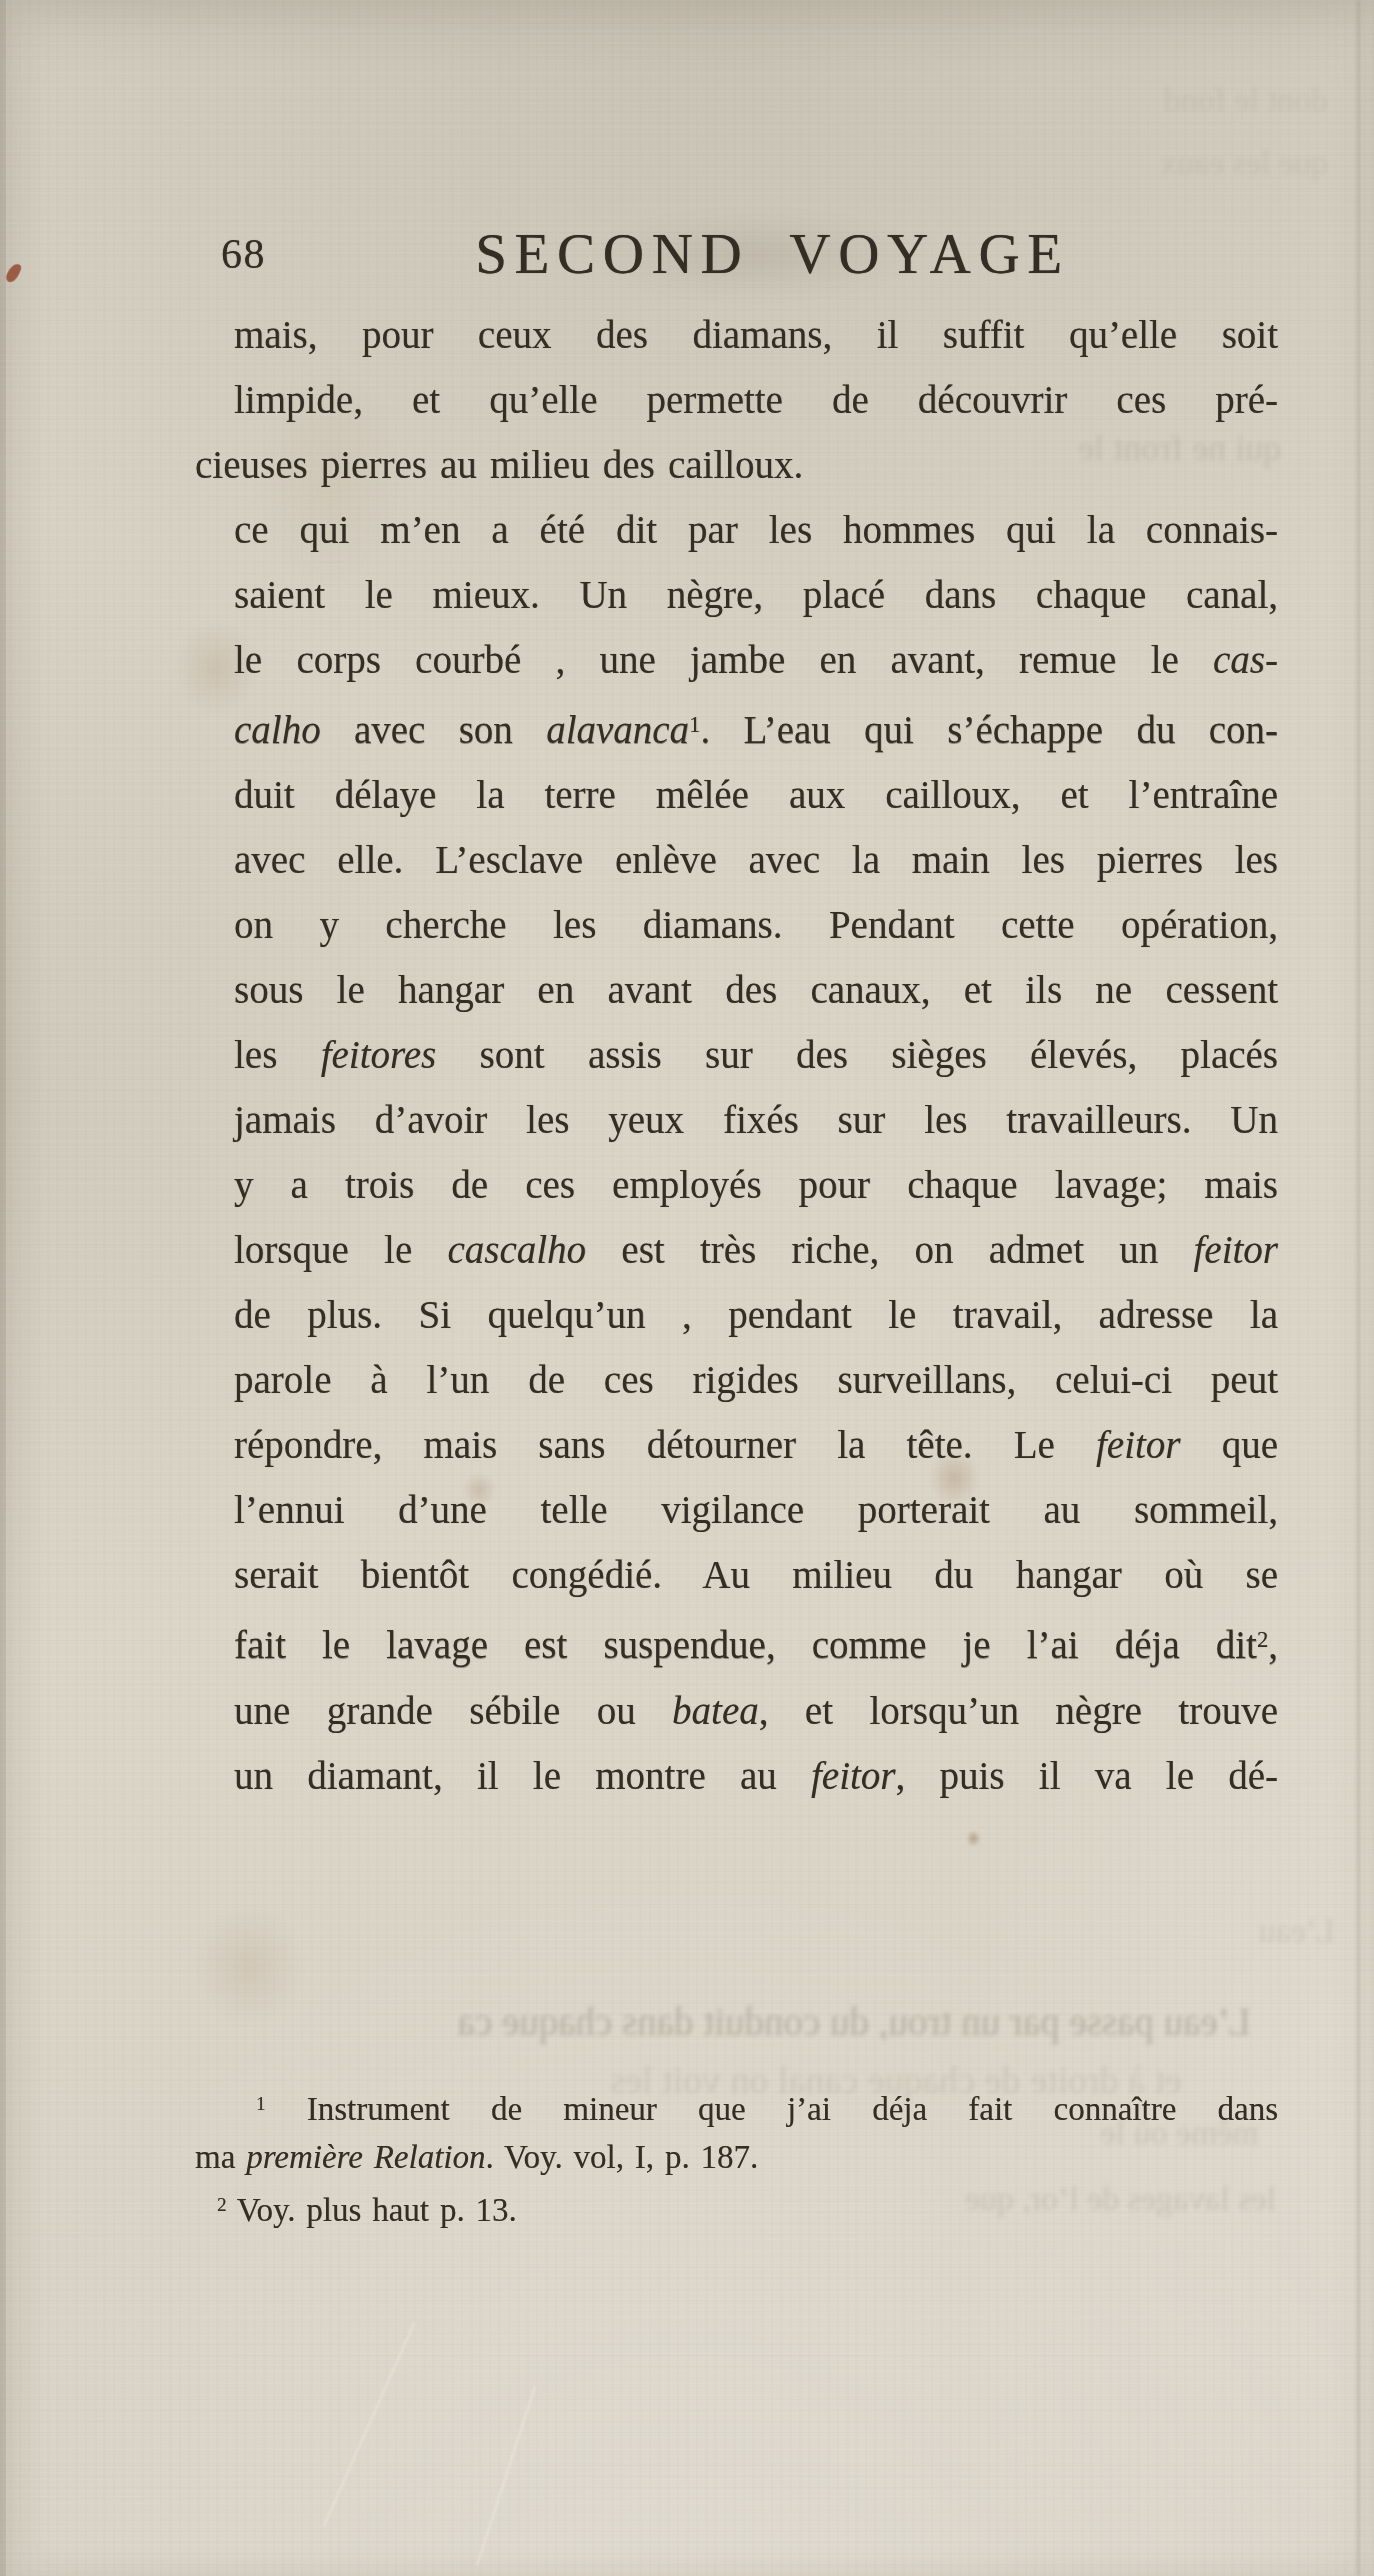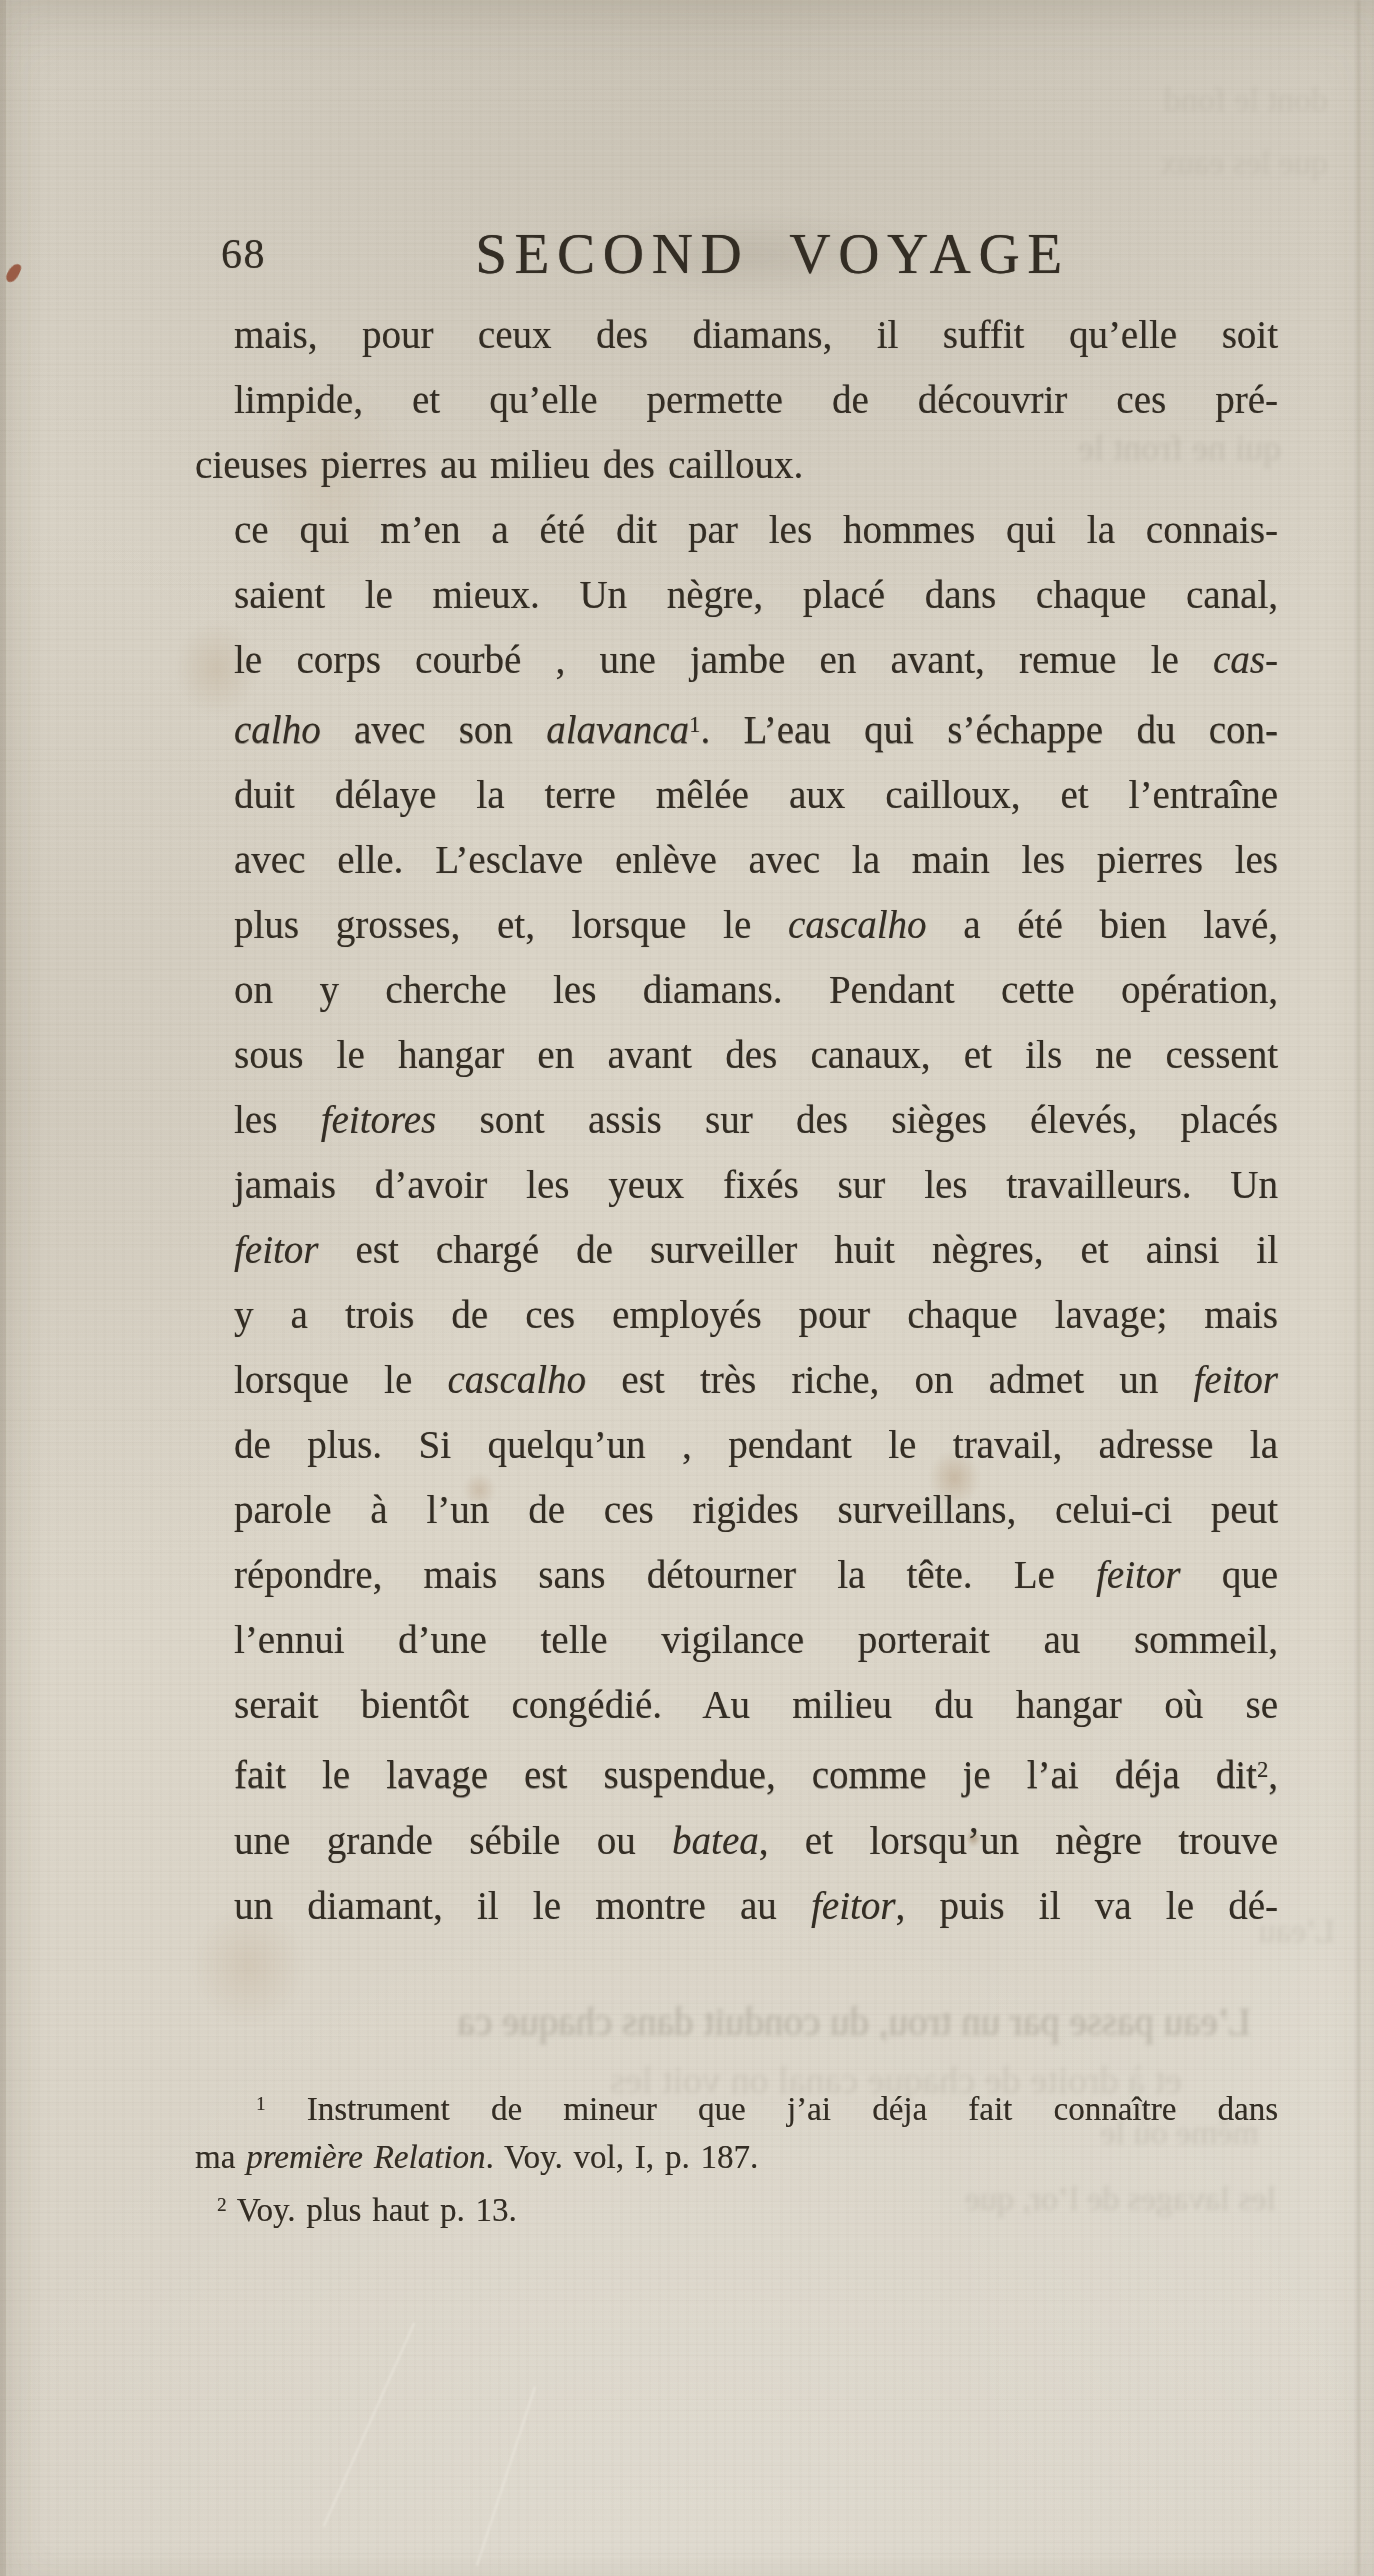--- a/index.html
+++ b/index.html
@@ -111,26 +111,24 @@
 <div class="body-text" id="body-lines">
     <div class="tline justify"><span>mais, pour ceux des diamans, il suffit qu’elle soit</span></div>
     <div class="tline justify"><span>limpide, et qu’elle permette de découvrir ces pré-</span></div>
     <div class="tline"><span>cieuses pierres au milieu des cailloux.</span></div>
     <div class="tline justify"><span>ce qui m’en a été dit par les hommes qui la connais-</span></div>
     <div class="tline justify"><span>saient le mieux. Un nègre, placé dans chaque canal,</span></div>
     <div class="tline justify"><span>le corps courbé , une jambe en avant, remue le </span><span class="it">cas-</span></div>
     <div class="tline justify"><span class="it">calho</span><span> avec son </span><span class="it">alavanca</span><span class="sup">1</span><span>. L’eau qui s’échappe du con-</span></div>
     <div class="tline justify"><span>duit délaye la terre mêlée aux cailloux, et l’entraîne</span></div>
     <div class="tline justify"><span>avec elle. L’esclave enlève avec la main les pierres les</span></div>
-    <div class="tline justify"><span>plus grosses, et, lorsque le </span><span class="it">cascalho</span><span> a été bien lavé,</span></div>
     <div class="tline justify"><span>on y cherche les diamans. Pendant cette opération,</span></div>
     <div class="tline justify"><span>sous le hangar en avant des canaux, et ils ne cessent</span></div>
     <div class="tline justify"><span>les </span><span class="it">feitores</span><span> sont assis sur des sièges élevés, placés</span></div>
     <div class="tline justify"><span>jamais d’avoir les yeux fixés sur les travailleurs. Un</span></div>
-    <div class="tline justify"><span class="it">feitor</span><span> est chargé de surveiller huit nègres, et ainsi il</span></div>
     <div class="tline justify"><span>y a trois de ces employés pour chaque lavage; mais</span></div>
     <div class="tline justify"><span>lorsque le </span><span class="it">cascalho</span><span> est très riche, on admet un </span><span class="it">feitor</span></div>
     <div class="tline justify"><span>de plus. Si quelqu’un , pendant le travail, adresse la</span></div>
     <div class="tline justify"><span>parole à l’un de ces rigides surveillans, celui-ci peut</span></div>
     <div class="tline justify"><span>répondre, mais sans détourner la tête. Le </span><span class="it">feitor</span><span> que</span></div>
     <div class="tline justify"><span>l’ennui d’une telle vigilance porterait au sommeil,</span></div>
     <div class="tline justify"><span>serait bientôt congédié. Au milieu du hangar où se</span></div>
     <div class="tline justify"><span>fait le lavage est suspendue, comme je l’ai déja dit</span><span class="sup">2</span><span>,</span></div>
     <div class="tline justify"><span>une grande sébile ou </span><span class="it">batea</span><span>, et lorsqu’un nègre trouve</span></div>
     <div class="tline justify"><span>un diamant, il le montre au </span><span class="it">feitor</span><span>, puis il va le dé-</span></div>

